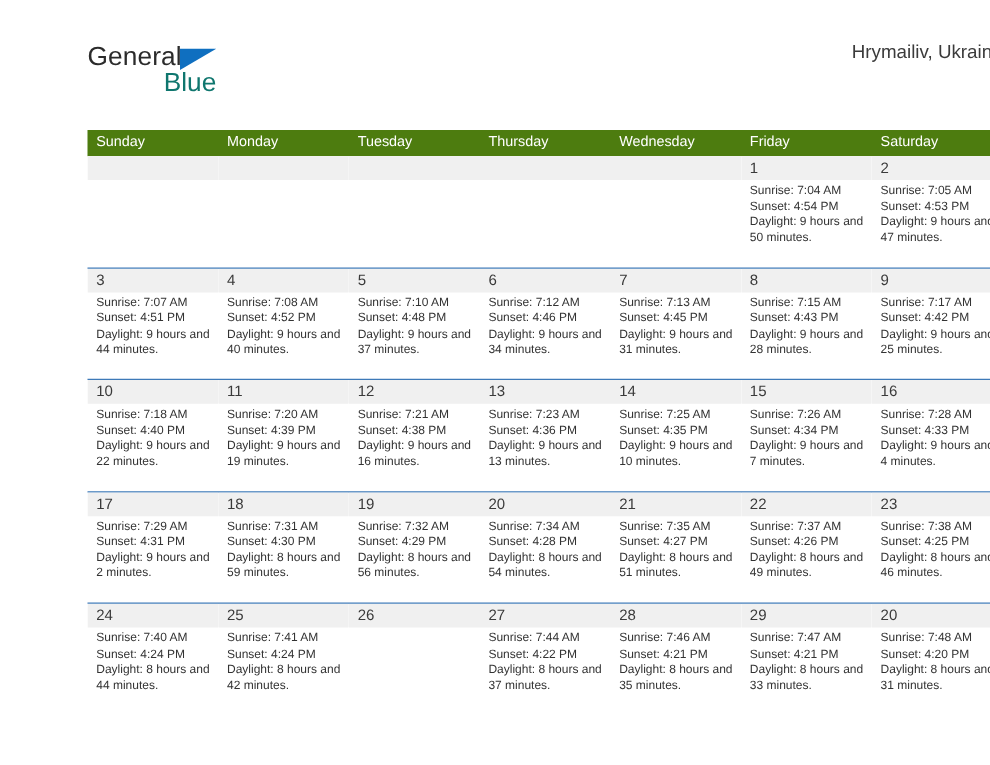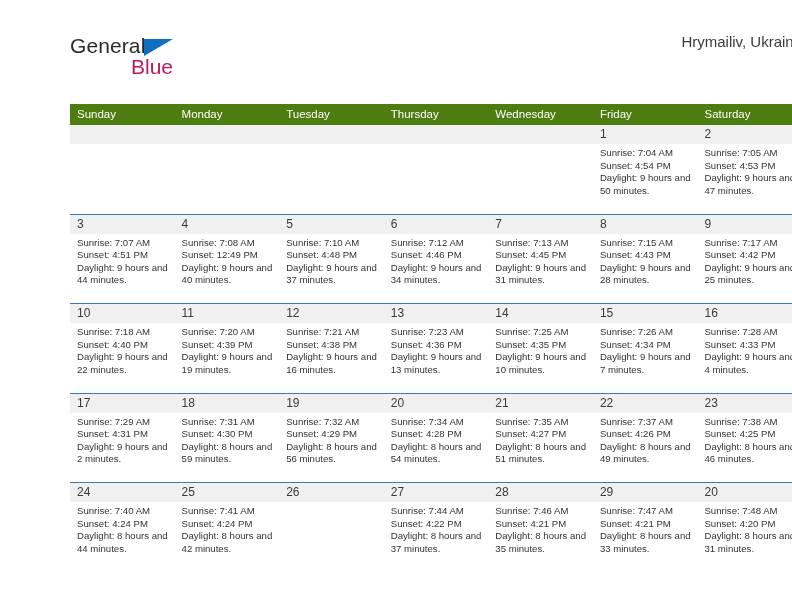--- a/index.html
+++ b/index.html
@@ -55,21 +55,21 @@
     width: 0;
     height: 0;
     border-left: 29px solid #0f6fc0;
     border-bottom: 17px solid transparent;
   }
   .brand-blue {
     position: absolute;
     left: 61px;
     top: 21px;
     font-size: 21px;
-    color: #be185d;
+    color: #0f766e;
     font-family: "Liberation Sans", sans-serif;
   }
 
   .title-block {
     position: absolute;
     right: 0;
     top: 0;
     text-align: right;
   }
   .month-title {
@@ -226,21 +226,21 @@
         <div class="day-body">
           <div>Sunrise: 7:07 AM</div>
           <div>Sunset: 4:51 PM</div>
           <div class="wrap2">Daylight: 9 hours and 44 minutes.</div>
         </div>
       </div>
       <div class="day-cell">
         <div class="day-number">4</div>
         <div class="day-body">
           <div>Sunrise: 7:08 AM</div>
-          <div>Sunset: 12:49 PM</div>
+          <div>Sunset: 4:52 PM</div>
           <div class="wrap2">Daylight: 9 hours and 40 minutes.</div>
         </div>
       </div>
       <div class="day-cell">
         <div class="day-number">5</div>
         <div class="day-body">
           <div>Sunrise: 7:10 AM</div>
           <div>Sunset: 4:48 PM</div>
           <div class="wrap2">Daylight: 9 hours and 37 minutes.</div>
         </div>

